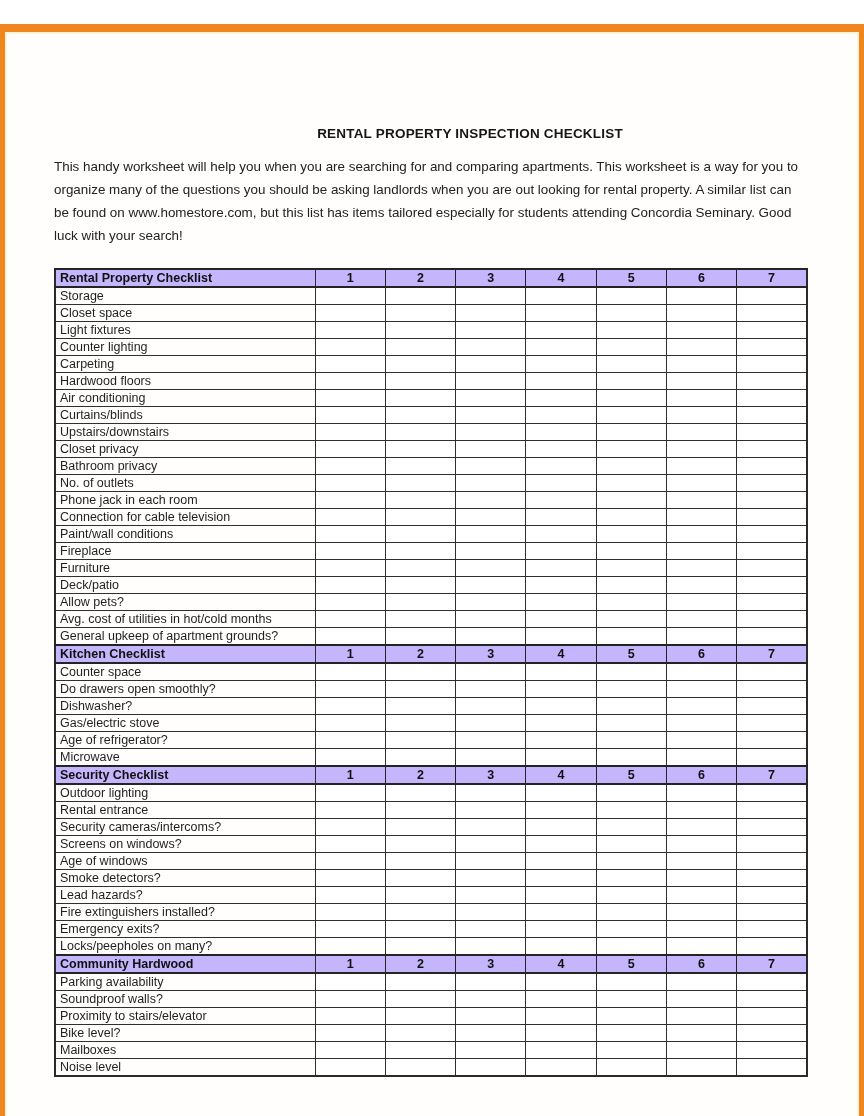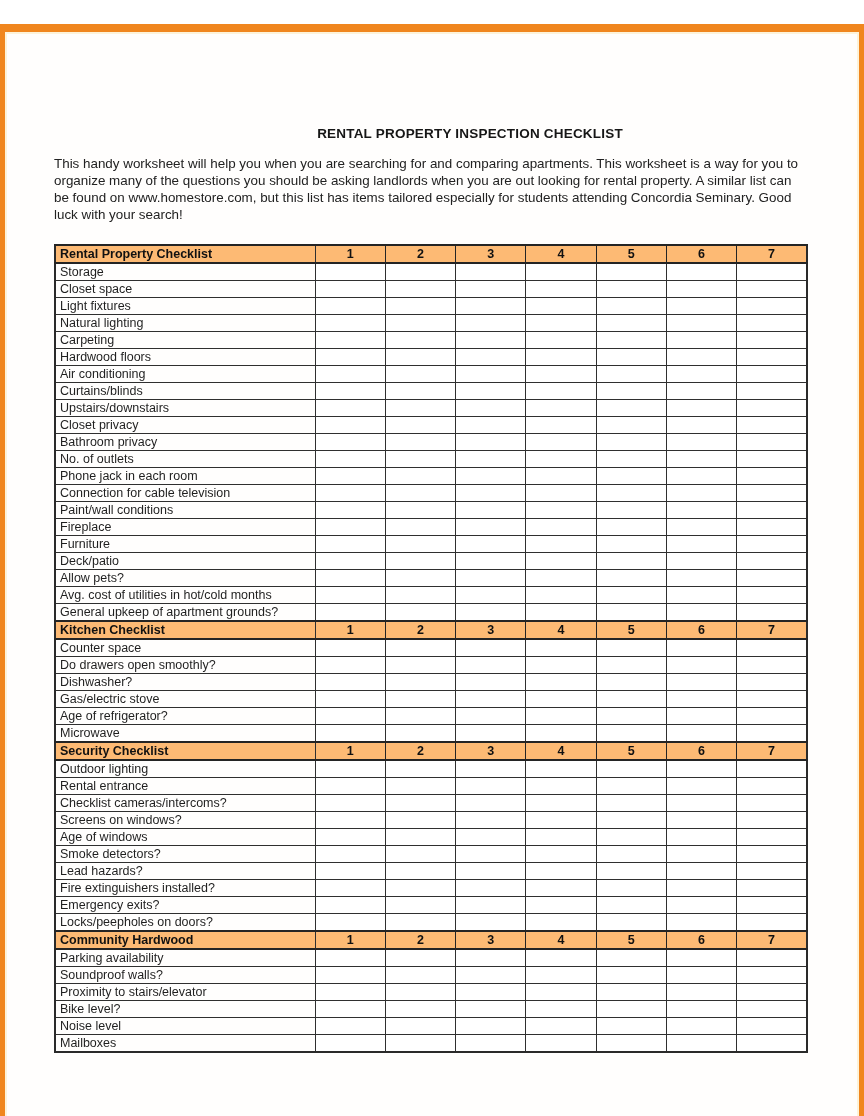--- a/index.html
+++ b/index.html
@@ -29,42 +29,42 @@
     padding-left: 78px;
     text-align: center;
     font-size: 13.5px;
     font-weight: bold;
     letter-spacing: 0.2px;
     color: #161616;
   }
   .intro {
     margin-top: 14px;
     font-size: 13.4px;
-    line-height: 17px;
+    line-height: 23px;
     color: #222222;
   }
   table.checklist {
     margin-top: 21px;
     border-collapse: collapse;
     table-layout: fixed;
     width: 754px;
     border: 2px solid #2a2a2a;
   }
   col.label-col { width: 260px; }
   td {
     border: 1px solid #2f2f2f;
     height: 16px;
     line-height: 15px;
     padding: 0 2px 0 4px;
     font-size: 12.5px;
     overflow: hidden;
     white-space: nowrap;
   }
   tr.section-header-row td {
-    background: #fdba74;
+    background: #c4b5fd;
     border-top: 2px solid #242424;
     border-bottom: 2px solid #242424;
     font-weight: bold;
     font-size: 12.5px;
     color: #111111;
   }
   td.num-cell {
     text-align: center;
     padding: 0;
     border-left: 1px solid #242424;
@@ -125,21 +125,21 @@
             <td>Light fixtures</td>
             <td class="rating-cell"></td>
             <td class="rating-cell"></td>
             <td class="rating-cell"></td>
             <td class="rating-cell"></td>
             <td class="rating-cell"></td>
             <td class="rating-cell"></td>
             <td class="rating-cell"></td>
           </tr>
           <tr>
-            <td>Natural lighting</td>
+            <td>Counter lighting</td>
             <td class="rating-cell"></td>
             <td class="rating-cell"></td>
             <td class="rating-cell"></td>
             <td class="rating-cell"></td>
             <td class="rating-cell"></td>
             <td class="rating-cell"></td>
             <td class="rating-cell"></td>
           </tr>
           <tr>
             <td>Carpeting</td>
@@ -405,21 +405,21 @@
             <td>Rental entrance</td>
             <td class="rating-cell"></td>
             <td class="rating-cell"></td>
             <td class="rating-cell"></td>
             <td class="rating-cell"></td>
             <td class="rating-cell"></td>
             <td class="rating-cell"></td>
             <td class="rating-cell"></td>
           </tr>
           <tr>
-            <td>Checklist cameras/intercoms?</td>
+            <td>Security cameras/intercoms?</td>
             <td class="rating-cell"></td>
             <td class="rating-cell"></td>
             <td class="rating-cell"></td>
             <td class="rating-cell"></td>
             <td class="rating-cell"></td>
             <td class="rating-cell"></td>
             <td class="rating-cell"></td>
           </tr>
           <tr>
             <td>Screens on windows?</td>
@@ -475,21 +475,21 @@
             <td>Emergency exits?</td>
             <td class="rating-cell"></td>
             <td class="rating-cell"></td>
             <td class="rating-cell"></td>
             <td class="rating-cell"></td>
             <td class="rating-cell"></td>
             <td class="rating-cell"></td>
             <td class="rating-cell"></td>
           </tr>
           <tr>
-            <td>Locks/peepholes on doors?</td>
+            <td>Locks/peepholes on many?</td>
             <td class="rating-cell"></td>
             <td class="rating-cell"></td>
             <td class="rating-cell"></td>
             <td class="rating-cell"></td>
             <td class="rating-cell"></td>
             <td class="rating-cell"></td>
             <td class="rating-cell"></td>
           </tr>
           <tr class="section-header-row">
             <td>Community Hardwood</td>
@@ -535,31 +535,31 @@
             <td>Bike level?</td>
             <td class="rating-cell"></td>
             <td class="rating-cell"></td>
             <td class="rating-cell"></td>
             <td class="rating-cell"></td>
             <td class="rating-cell"></td>
             <td class="rating-cell"></td>
             <td class="rating-cell"></td>
           </tr>
           <tr>
+            <td>Mailboxes</td>
+            <td class="rating-cell"></td>
+            <td class="rating-cell"></td>
+            <td class="rating-cell"></td>
+            <td class="rating-cell"></td>
+            <td class="rating-cell"></td>
+            <td class="rating-cell"></td>
+            <td class="rating-cell"></td>
+          </tr>
+          <tr>
             <td>Noise level</td>
-            <td class="rating-cell"></td>
-            <td class="rating-cell"></td>
-            <td class="rating-cell"></td>
-            <td class="rating-cell"></td>
-            <td class="rating-cell"></td>
-            <td class="rating-cell"></td>
-            <td class="rating-cell"></td>
-          </tr>
-          <tr>
-            <td>Mailboxes</td>
             <td class="rating-cell"></td>
             <td class="rating-cell"></td>
             <td class="rating-cell"></td>
             <td class="rating-cell"></td>
             <td class="rating-cell"></td>
             <td class="rating-cell"></td>
             <td class="rating-cell"></td>
           </tr>
         </tbody>
     </table>

